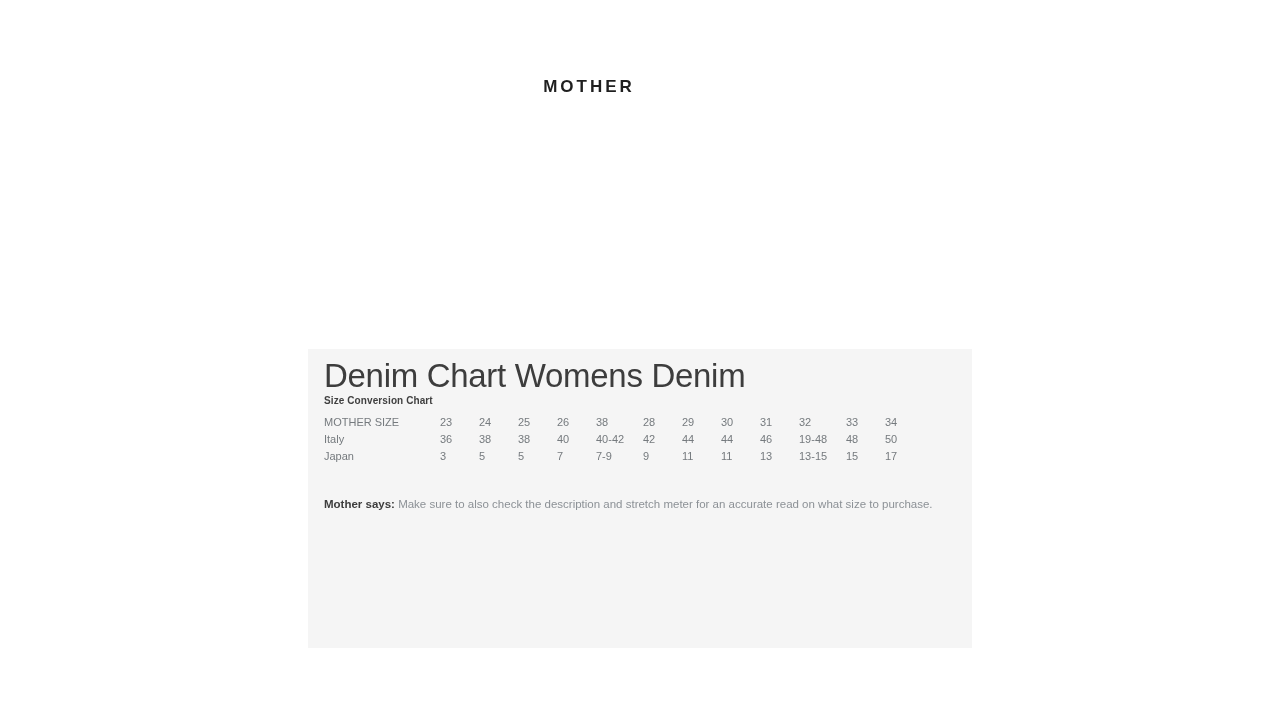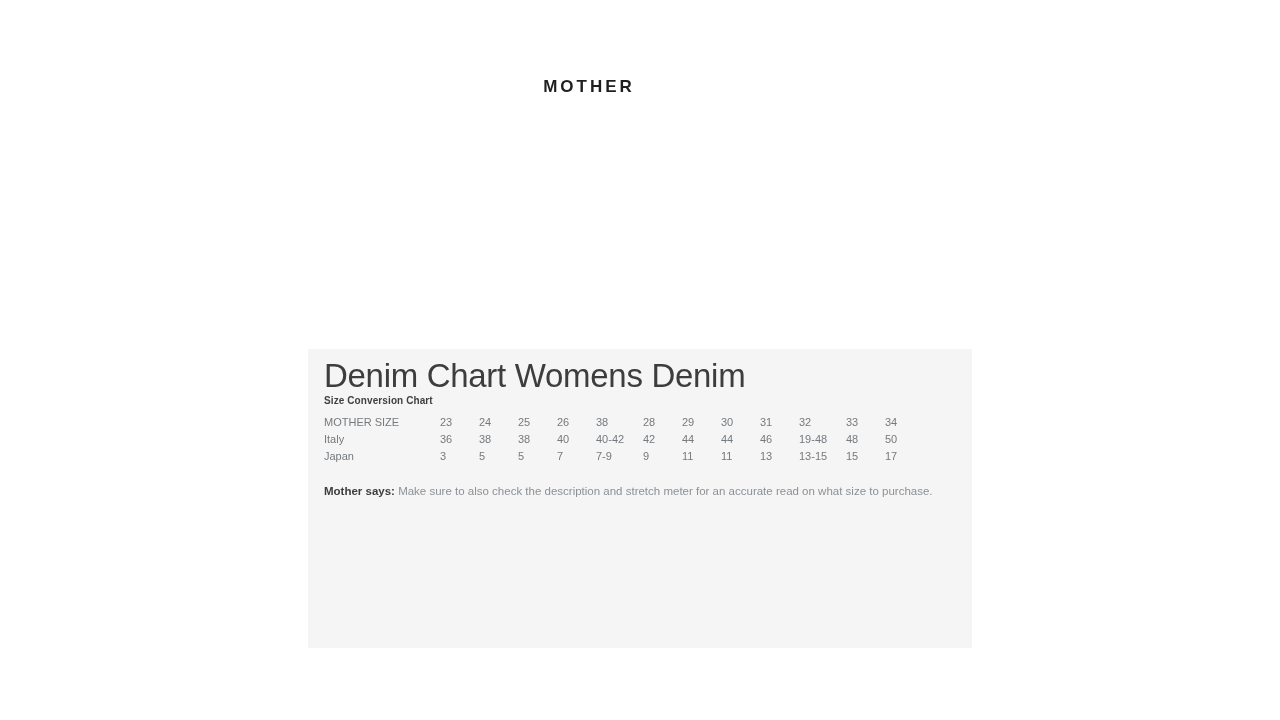--- a/index.html
+++ b/index.html
@@ -65,21 +65,21 @@
     height: 17.3px;
     vertical-align: middle;
     white-space: nowrap;
     text-align: left;
   }
   col.col-label { width: 116px; }
   col.col-num   { width: 39px; }
   col.col-wide  { width: 47px; }
 
   .note {
-    margin-top: 20px;
+    margin-top: 33px;
     font-size: 11.5px;
     color: #8c9196;
   }
   .note .note-label {
     font-weight: 700;
     color: #3d3d3d;
   }
 </style>
 </head>
 <body>

